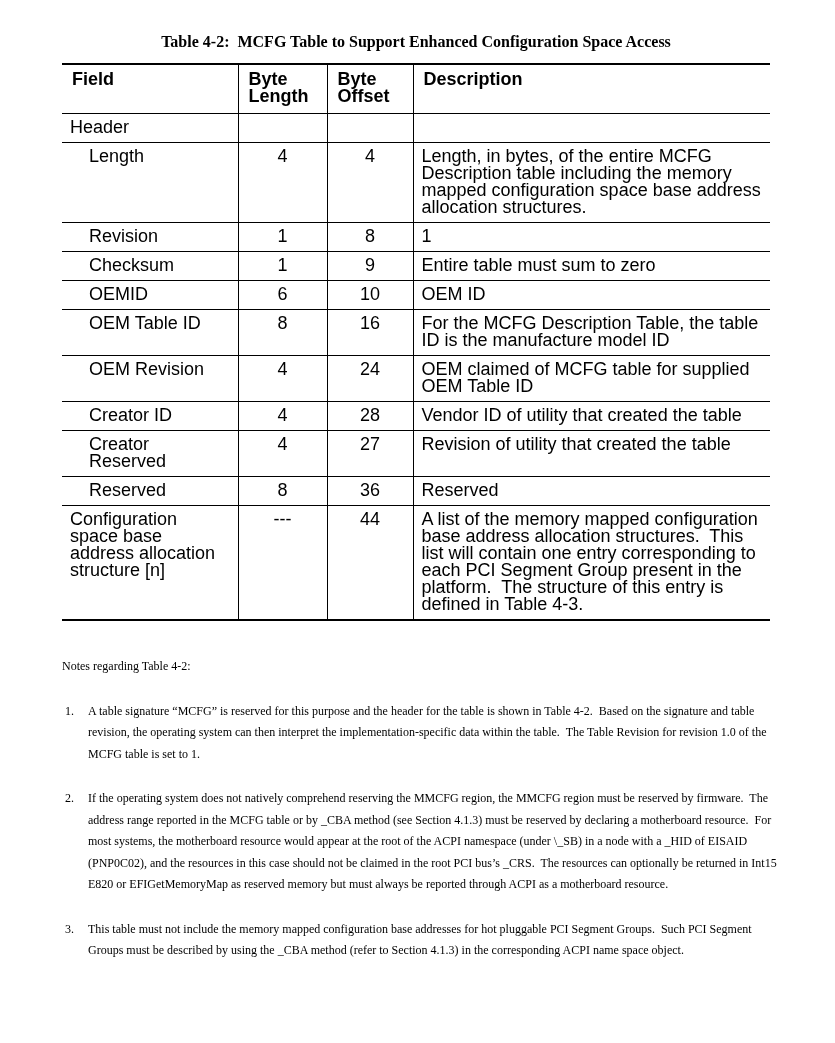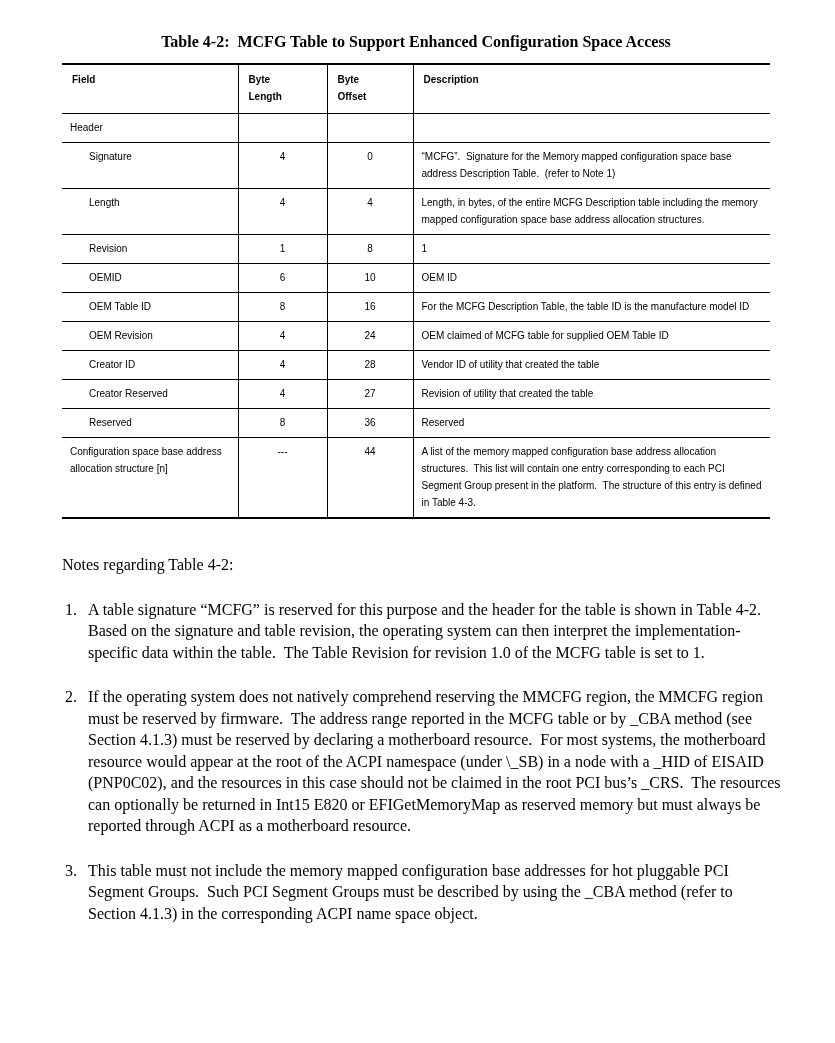--- a/index.html
+++ b/index.html
@@ -31,21 +31,21 @@
     margin: 6px 0 11px 0;
     white-space: pre-wrap;
   }
   
   table.spec {
     width: 708px;
     table-layout: fixed;
     border-collapse: collapse;
     border-top: 2px solid #000;
     border-bottom: 2px solid #000;
-    font-size: 10px;
+    font-size: 18px;
     line-height: 17px;
   }
   table.spec col.c-field  { width: 176px; }
   table.spec col.c-blen   { width: 89px;  }
   table.spec col.c-boff   { width: 86px;  }
   table.spec col.c-desc   { width: 357px; }
 
   table.spec th, table.spec td {
     vertical-align: top;
     border-bottom: 1.5px solid #000;
@@ -65,21 +65,21 @@
 
   td.field { padding-left: 10px; white-space: pre-wrap; }
   td.field.indent { padding-left: 27px; }
   td.num   { text-align: center; }
   td.desc  { padding-left: 10px; padding-right: 10px; white-space: pre-wrap; }
 
   
   .notes {
     width: 719px;
     font-family: "Liberation Serif", serif;
-    font-size: 16px;
+    font-size: 12px;
     line-height: 21.5px;
   }
   .notes-heading {
     margin-top: 35px;
     white-space: pre-wrap;
   }
   .note {
     display: flex;
     margin-top: 23px;
   }
@@ -118,36 +118,36 @@
       </tr>
     </thead>
     <tbody id="table-body">
         <tr>
           <td class="field">Header</td>
           <td class="num"></td>
           <td class="num"></td>
           <td class="desc"></td>
         </tr>
         <tr>
-          <td class="field indent">Signature</td>
-          <td class="num">4</td>
-          <td class="num">0</td>
-          <td class="desc">“MCFG”.  Signature for the Memory mapped configuration space base address Description Table.  (refer to Note 1)</td>
-        </tr>
-        <tr>
           <td class="field indent">Length</td>
           <td class="num">4</td>
           <td class="num">4</td>
           <td class="desc">Length, in bytes, of the entire MCFG Description table including the memory mapped configuration space base address allocation structures.</td>
         </tr>
         <tr>
           <td class="field indent">Revision</td>
           <td class="num">1</td>
           <td class="num">8</td>
           <td class="desc">1</td>
+        </tr>
+        <tr>
+          <td class="field indent">Checksum</td>
+          <td class="num">1</td>
+          <td class="num">9</td>
+          <td class="desc">Entire table must sum to zero</td>
         </tr>
         <tr>
           <td class="field indent">OEMID</td>
           <td class="num">6</td>
           <td class="num">10</td>
           <td class="desc">OEM ID</td>
         </tr>
         <tr>
           <td class="field indent">OEM Table ID</td>
           <td class="num">8</td>

